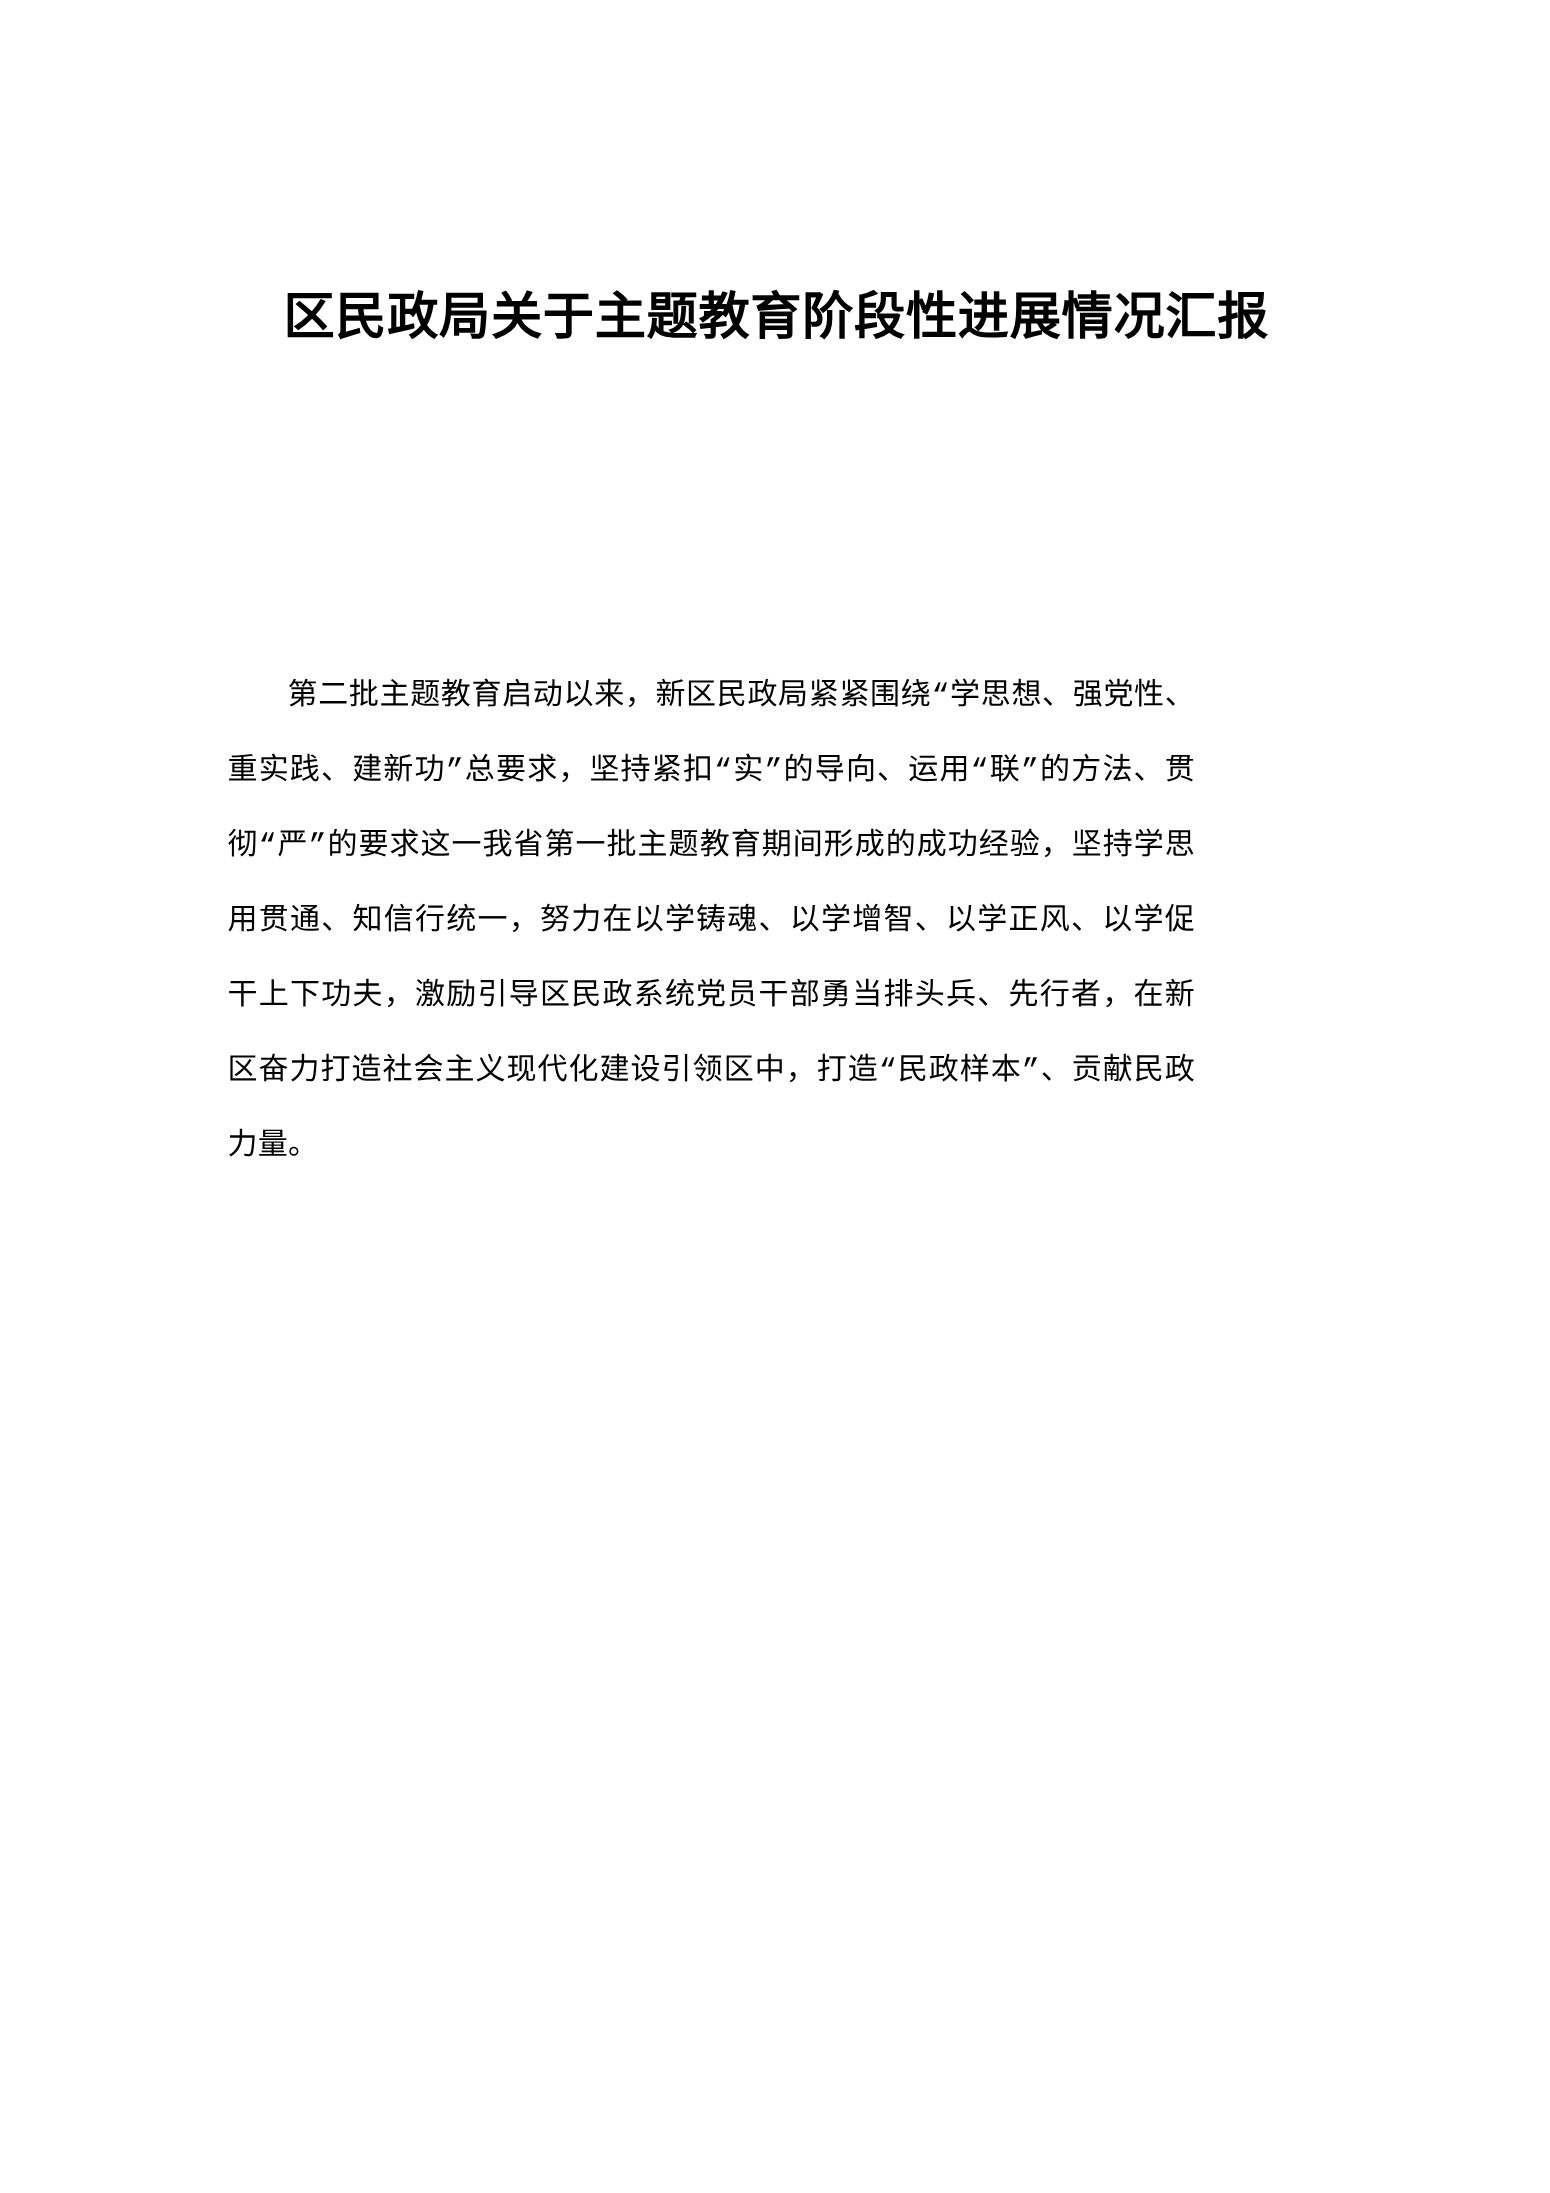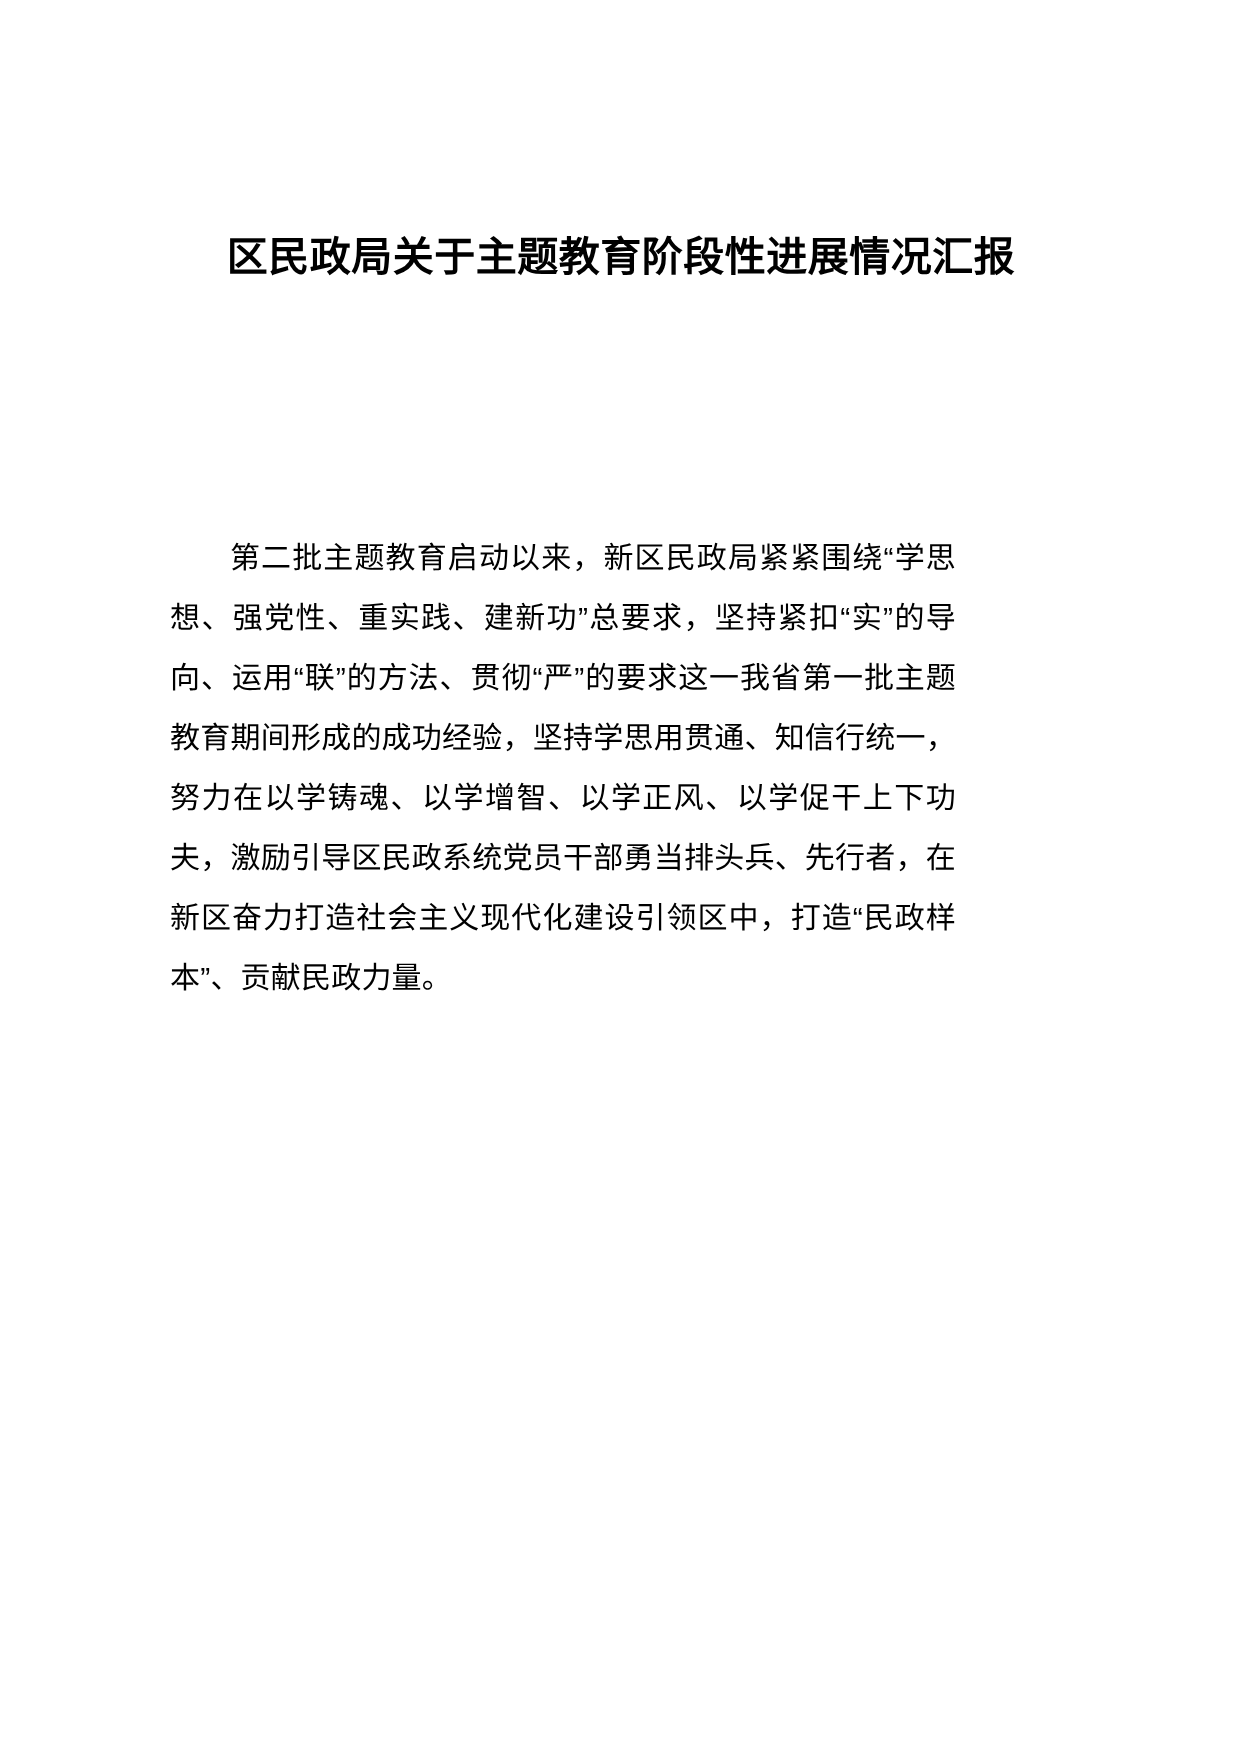--- a/index.html
+++ b/index.html
@@ -7,21 +7,21 @@
     padding: 0;
     background: #ffffff;
   }
   .page {
     width: 1240px;
     height: 1754px;
     background: #ffffff;
     position: relative;
     box-sizing: border-box;
     margin: 0 auto;
-    font-family: Liberation Sans, sans-serif;
+    font-family: Liberation Mono, monospace;
     overflow: hidden;
   }
   .doc-title {
     position: absolute;
     left: 168px;
     top: 160px;
     width: 906px;
     font-size: 41px;
     font-weight: bold;
     line-height: 140px;
@@ -29,27 +29,27 @@
     text-align: center;
     letter-spacing: 0.5px;
   }
   .body-block {
     position: absolute;
     left: 166px;
     top: 528px;
     width: 790px;
   }
   .para {
-    font-size: 30px;
+    font-size: 24px;
     line-height: 60px;
     color: #000000;
     text-align: justify;
     text-justify: inter-ideograph;
     text-indent: 2em;
-    margin: 0 0 48px 4px;
+    margin: 0 0 48px 16px;
     letter-spacing: 0.2px;
   }
   .para:last-child {
     margin-bottom: 0;
   }
 </style>
 </head>
 <body>
 
 <div class="page">

